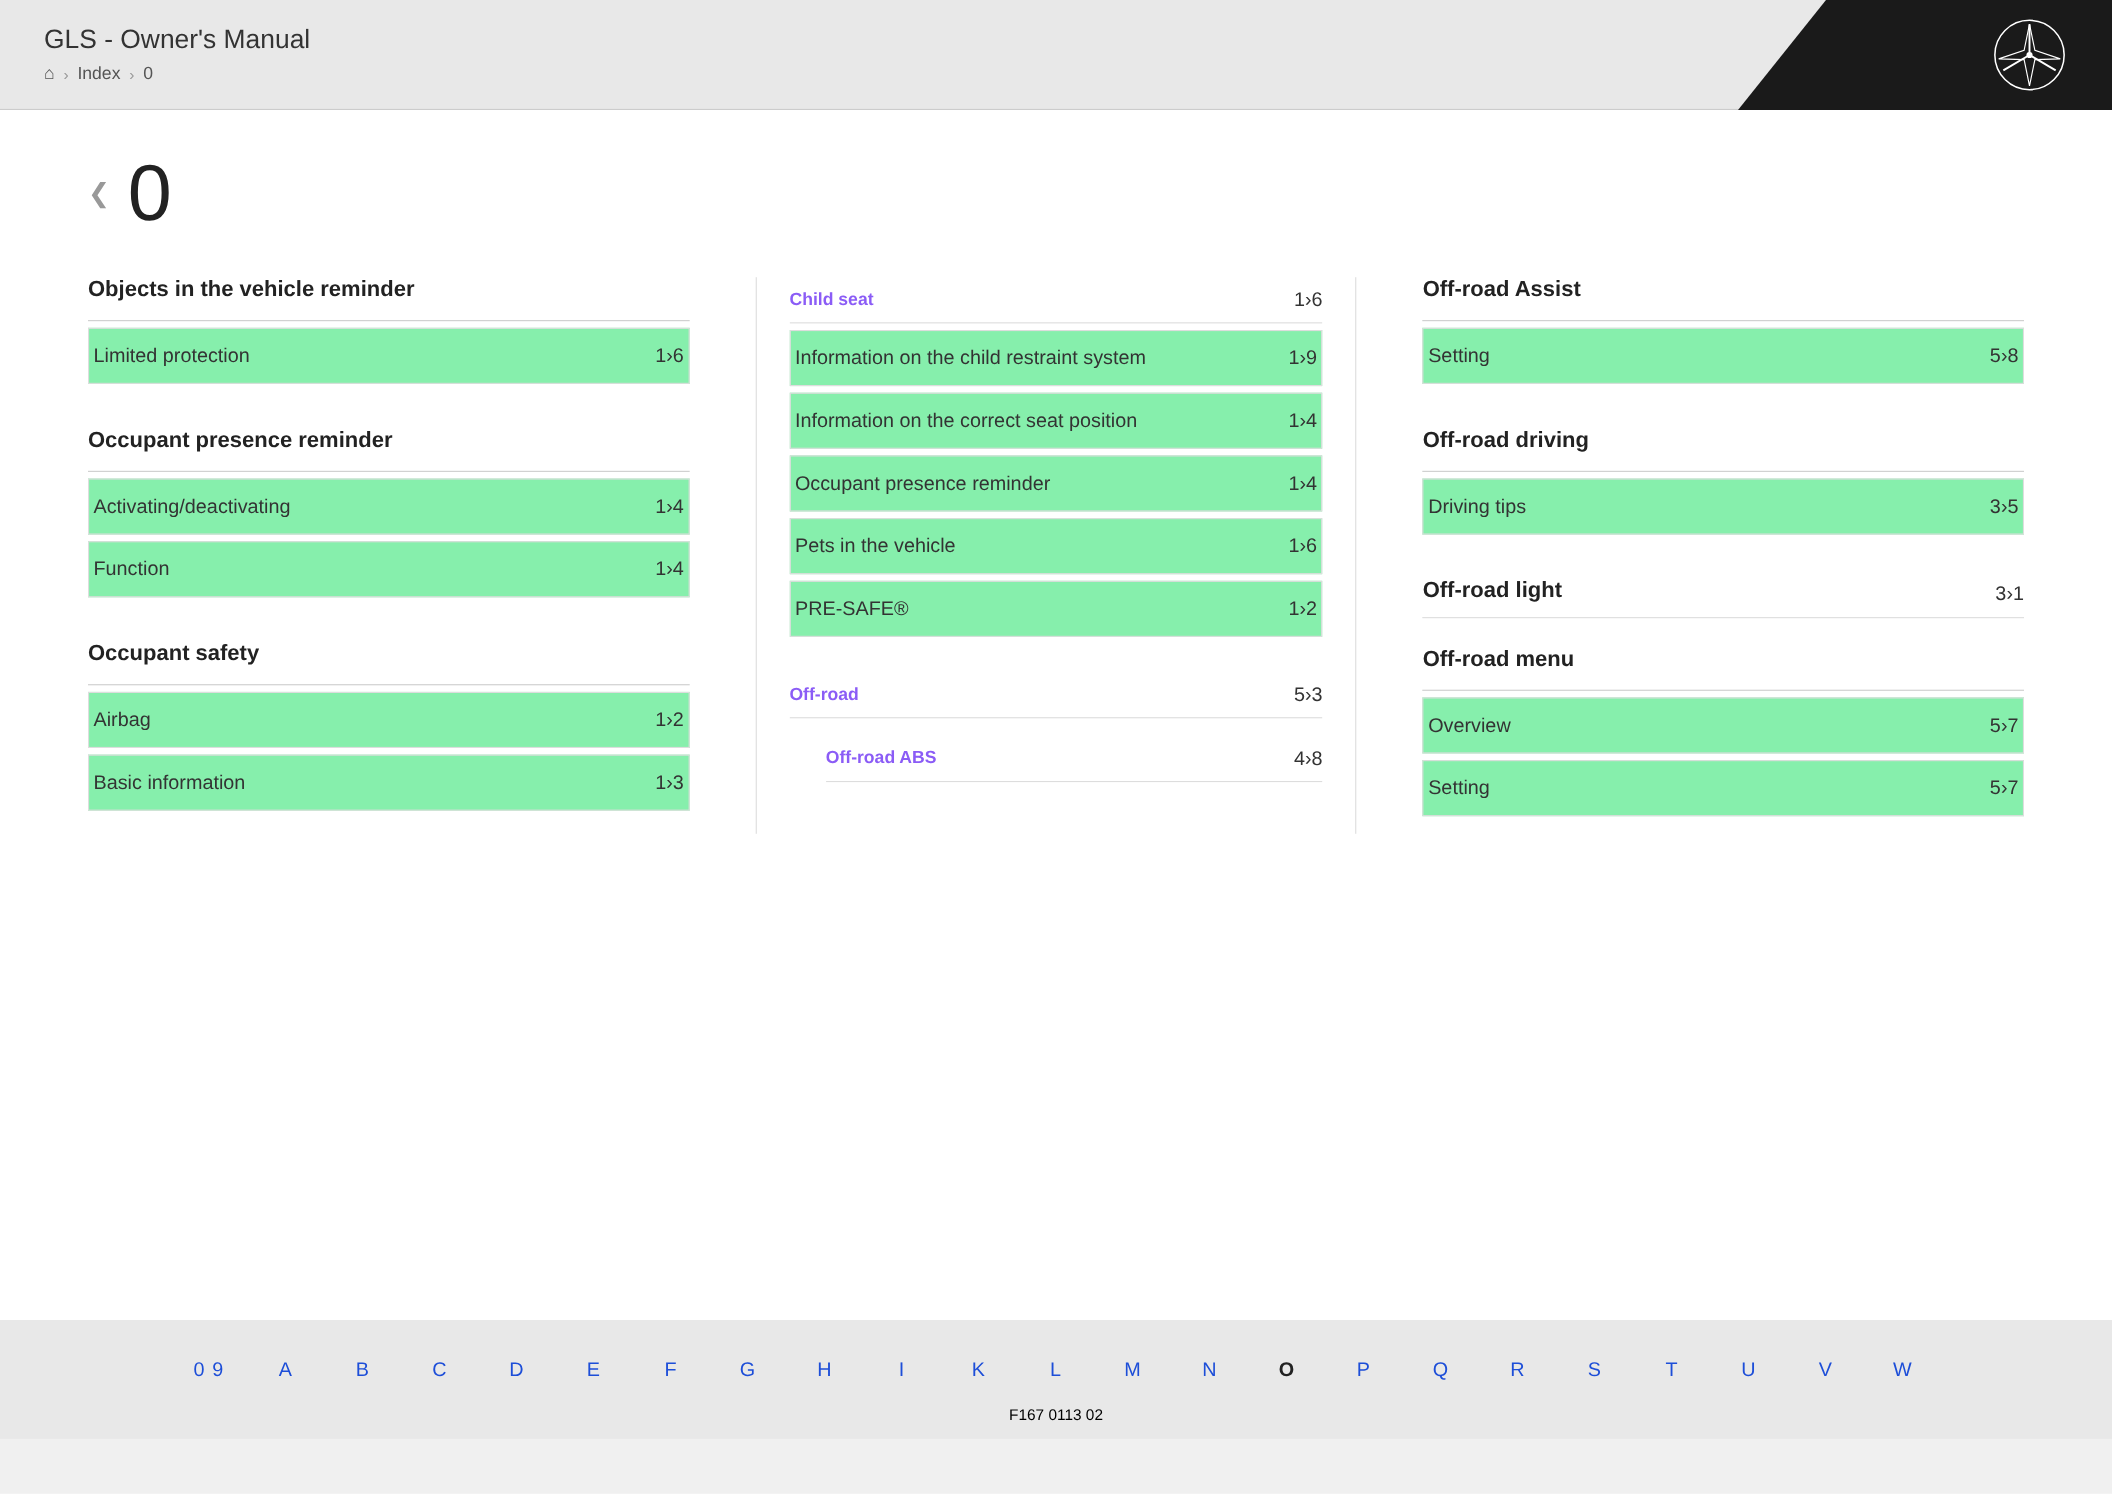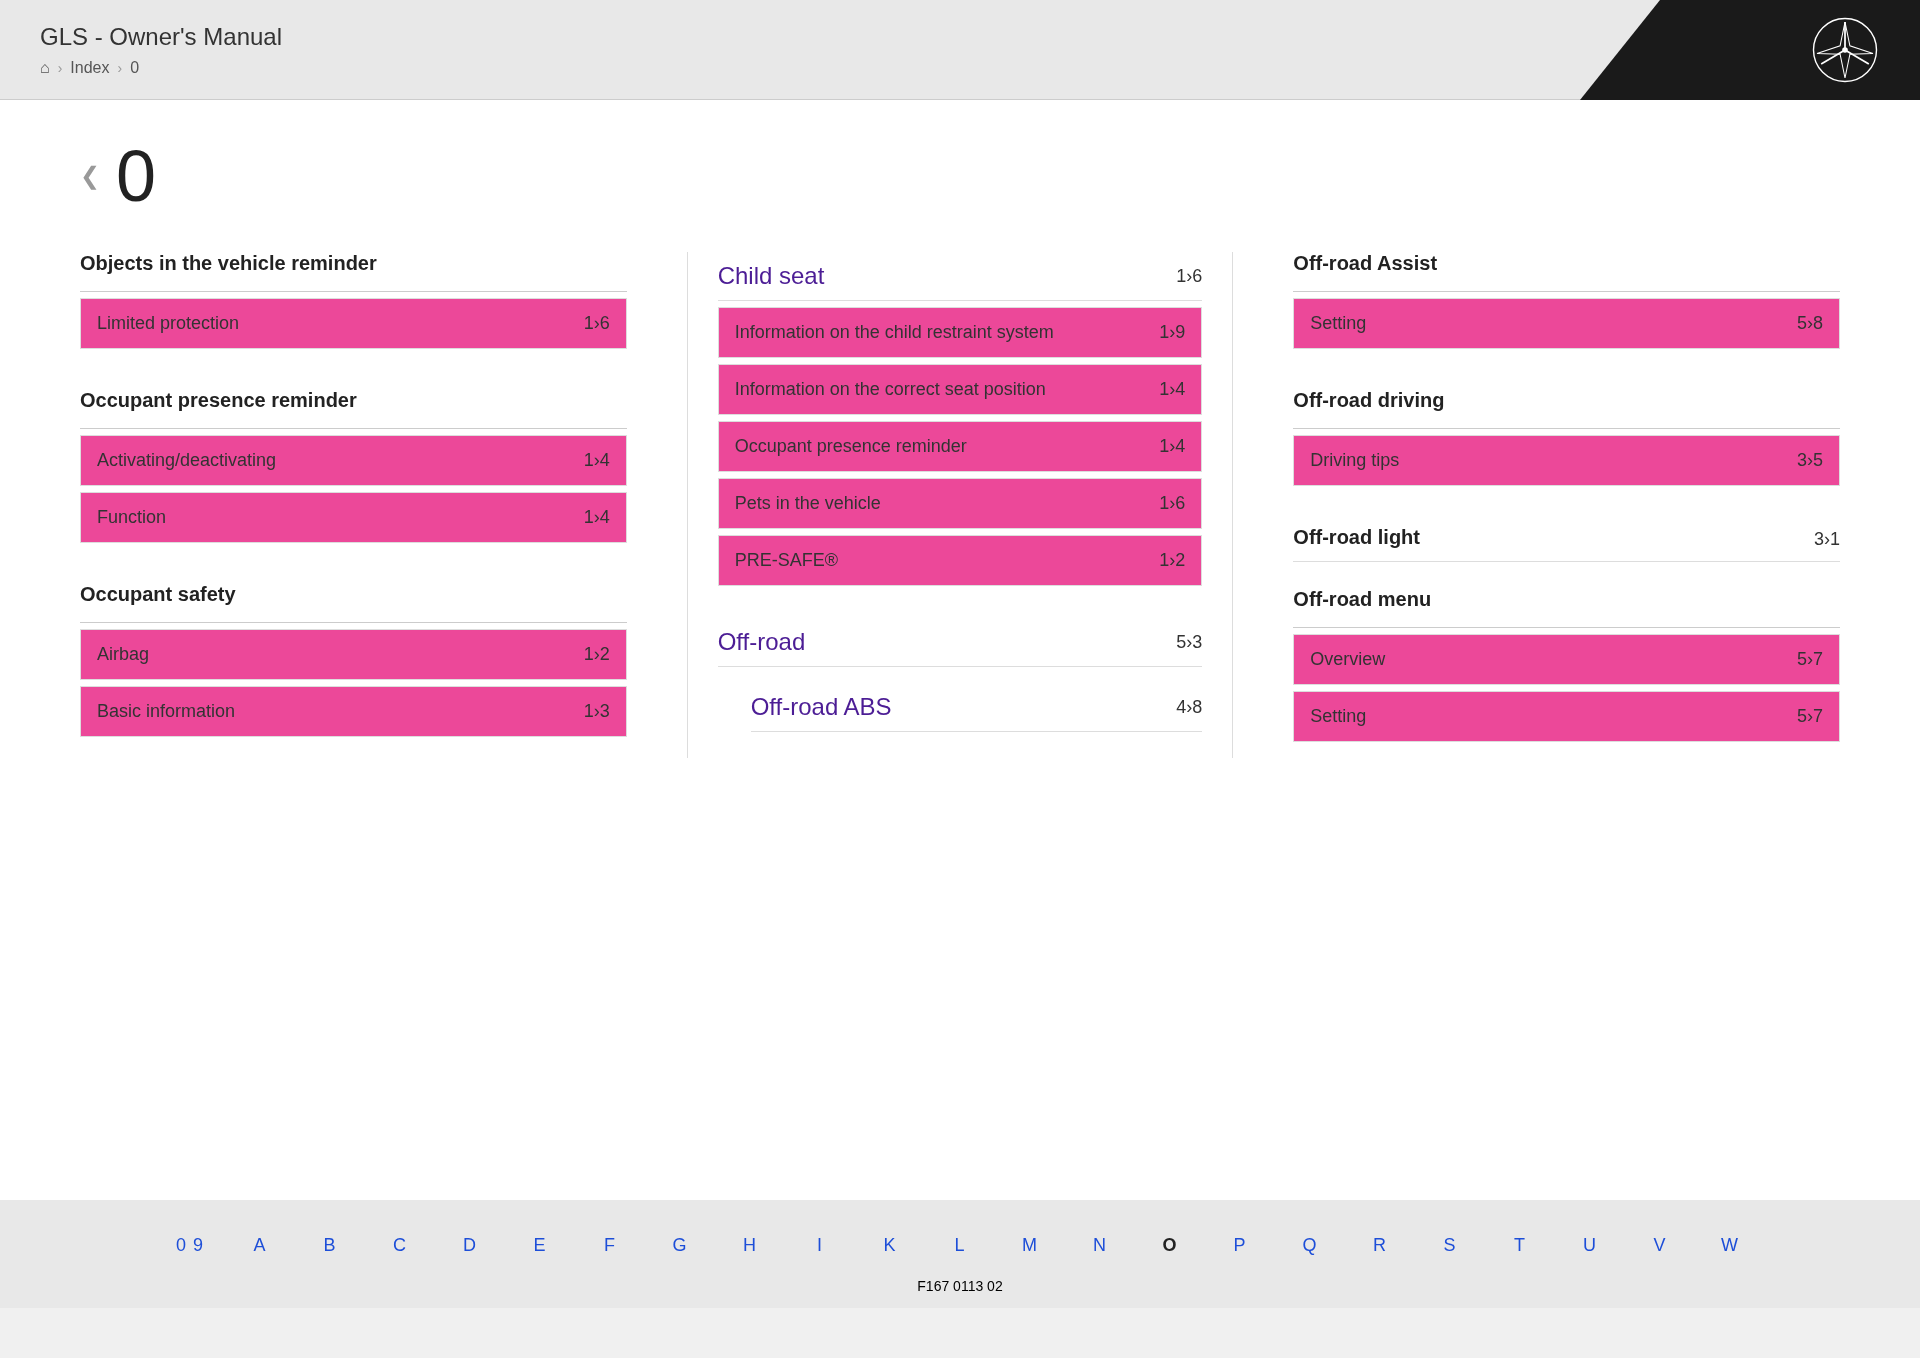--- a/index.html
+++ b/index.html
@@ -90,39 +90,39 @@
       margin-top: 24px;
       padding-bottom: 4px;
     }
     .section-heading:first-child { margin-top: 0; }
 
     
     .entry {
       display: flex;
       align-items: center;
       justify-content: space-between;
-      padding: 14px 16px;
+      padding: 14px 4px;
       border: 1px solid #ddd;
       margin-bottom: 6px;
-      background: #ec4899;
+      background: #86efac;
       cursor: pointer;
     }
     .entry-label { font-size: 18px; color: #333; flex: 1; }
     .entry-page { font-size: 18px; color: #333; white-space: nowrap; display: flex; align-items: center; gap: 0; }
 
     
     .top-entry {
       display: flex;
       align-items: center;
       justify-content: space-between;
       padding: 10px 0;
       margin-bottom: 6px;
       border-bottom: 1px solid #ddd;
     }
-    .top-entry-label { font-size: 24px; font-weight: normal; color: #4c1d95; flex: 1; }
+    .top-entry-label { font-size: 16px; font-weight: bold; color: #8b5cf6; flex: 1; }
     .top-entry-page { font-size: 18px; color: #333; display: flex; align-items: center; }
 
     
     .bottom-nav {
       background: #e8e8e8;
       padding: 20px 0 10px 0;
       display: flex;
       flex-direction: column;
       align-items: center;
     }

